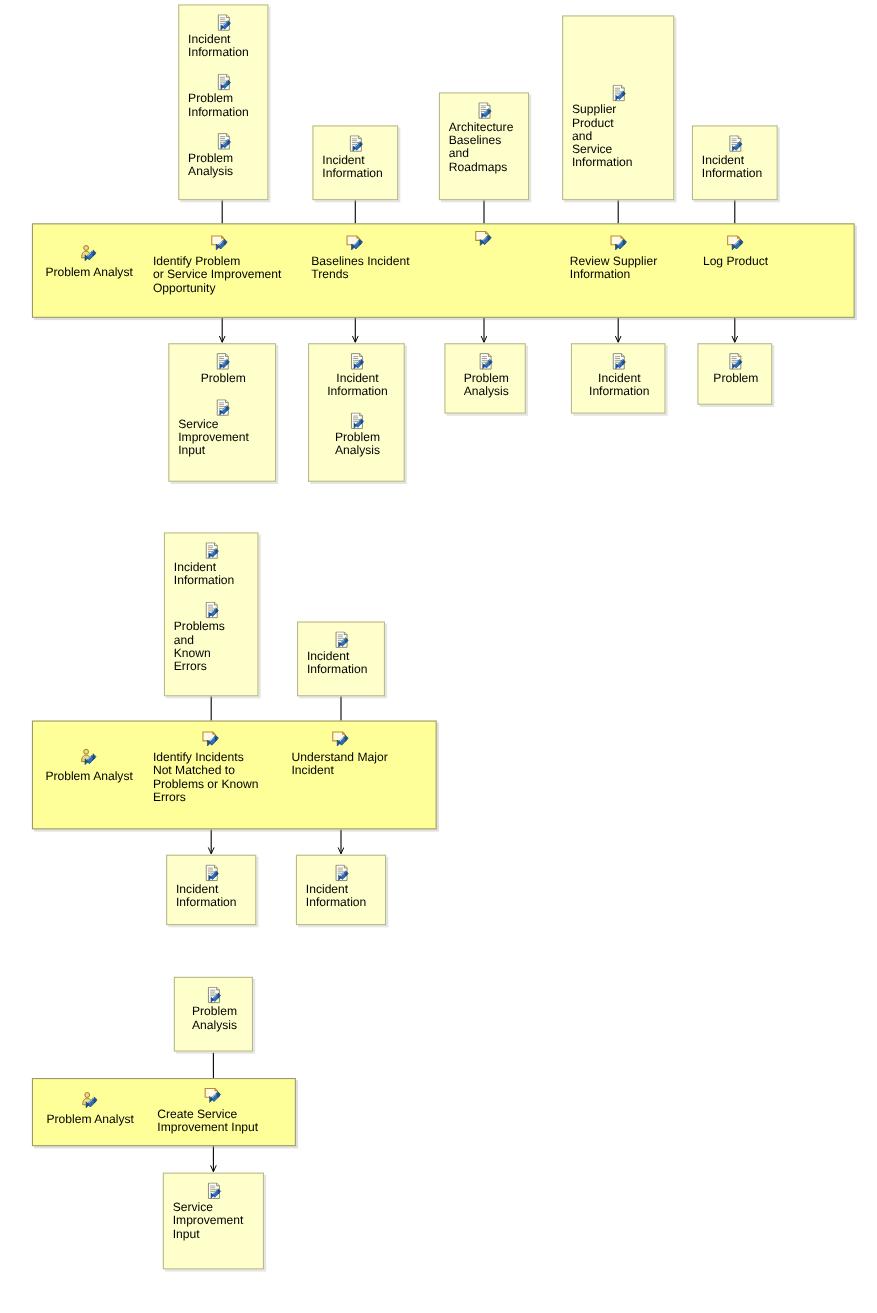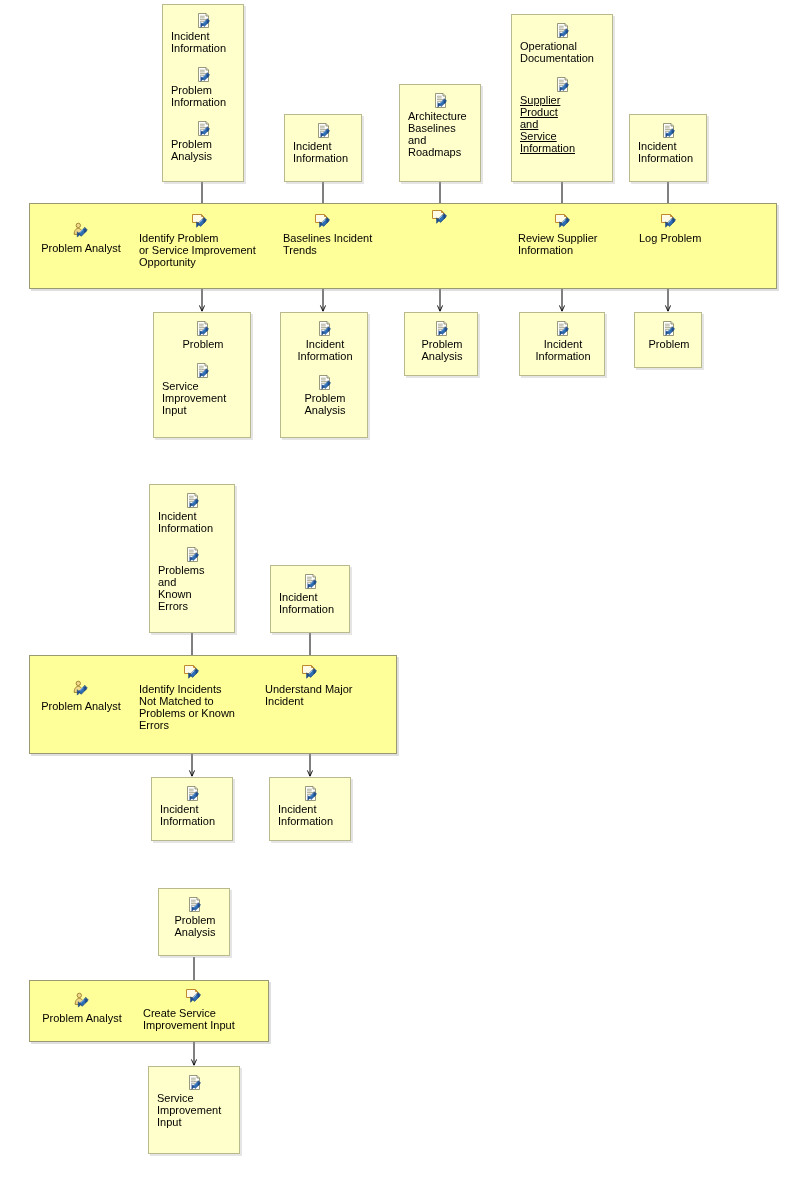--- a/index.html
+++ b/index.html
@@ -216,30 +216,21 @@
         </svg>
       </span>
     <span class="lbl">Architecture
 Baselines
 and
 Roadmaps</span>
   </div>
 </div>
 
 <div class="wpbox" style="left:511px;top:14px;width:102px;height:168px">
-  <div class="entry" style="top:8px;">
-    <span class="ic">
-        <svg width="16" height="16">
-          <use href="#sym-artifact"></use>
-        </svg>
-      </span>
-    <span class="lbl">Operational
-Documentation</span>
-  </div>
-  <div class="entry" style="top:62px;text-decoration:underline;">
+  <div class="entry" style="top:62px;">
     <span class="ic">
         <svg width="16" height="16">
           <use href="#sym-artifact"></use>
         </svg>
       </span>
     <span class="lbl">Supplier
 Product
 and
 Service
 Information</span>
@@ -307,21 +298,21 @@
   <span class="lbl">Review Supplier
 Information</span>
 </div>
 
 <div class="banditem" style="left:639px;top:212px;width:80px">
   <span class="ic" style="margin:0 0 2px 21px">
       <svg width="18" height="18">
         <use href="#sym-task"></use>
       </svg>
     </span>
-  <span class="lbl">Log Problem</span>
+  <span class="lbl">Log Product</span>
 </div>
 
 <div class="wpbox" style="left:153px;top:312px;width:98px;height:126px">
   <div class="entry ctr" style="top:8px;">
     <span class="ic">
         <svg width="16" height="16">
           <use href="#sym-artifact"></use>
         </svg>
       </span>
     <span class="lbl">Problem</span>

